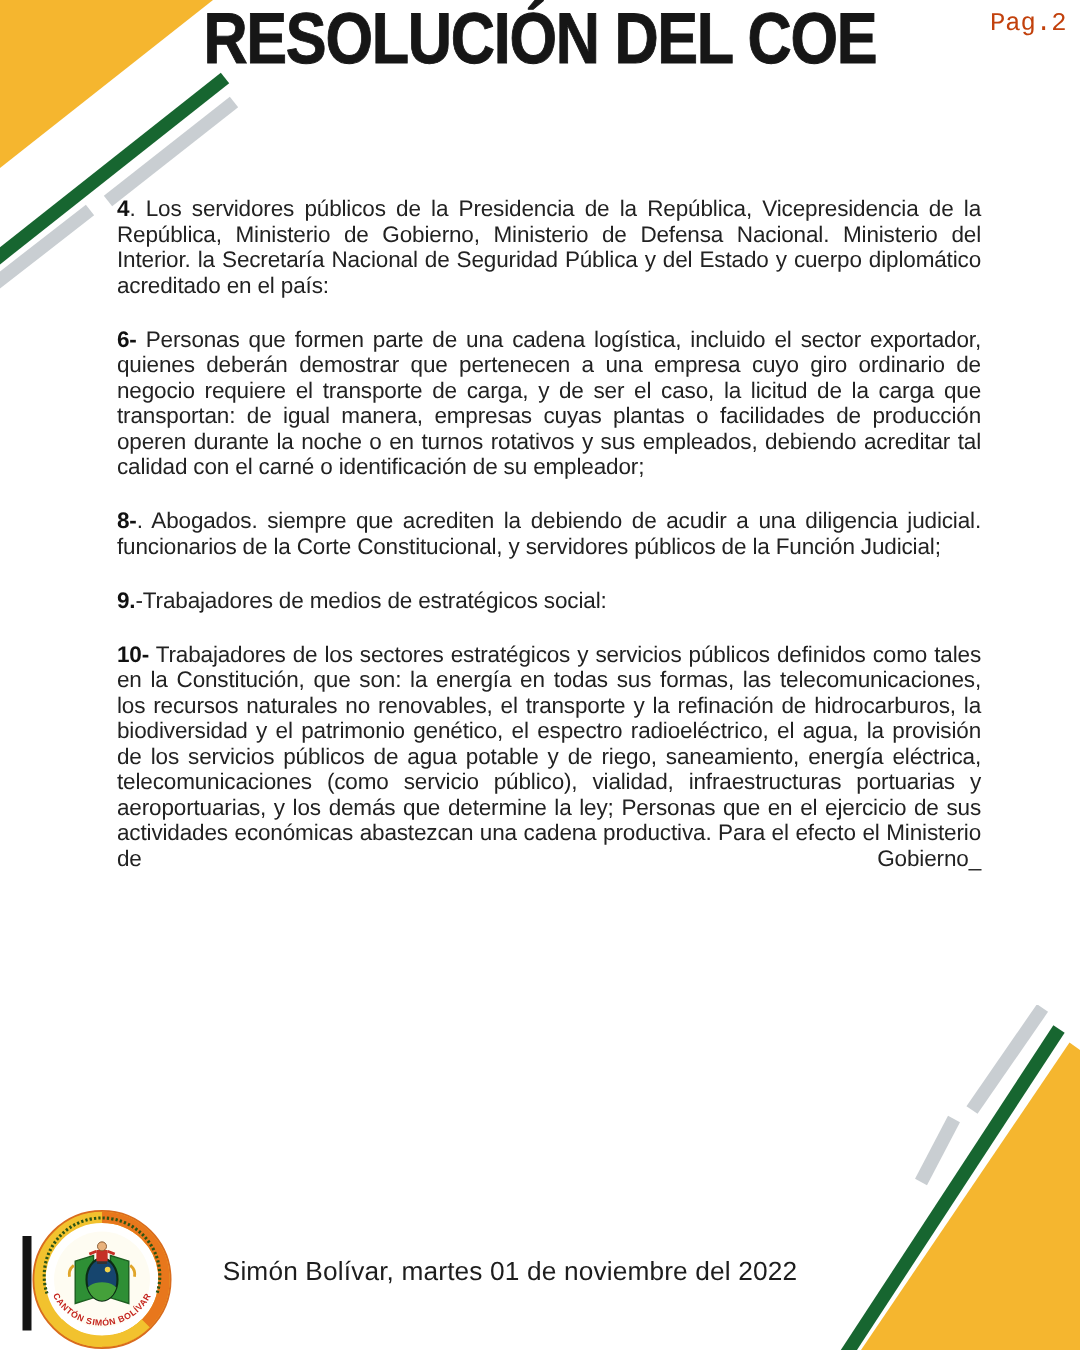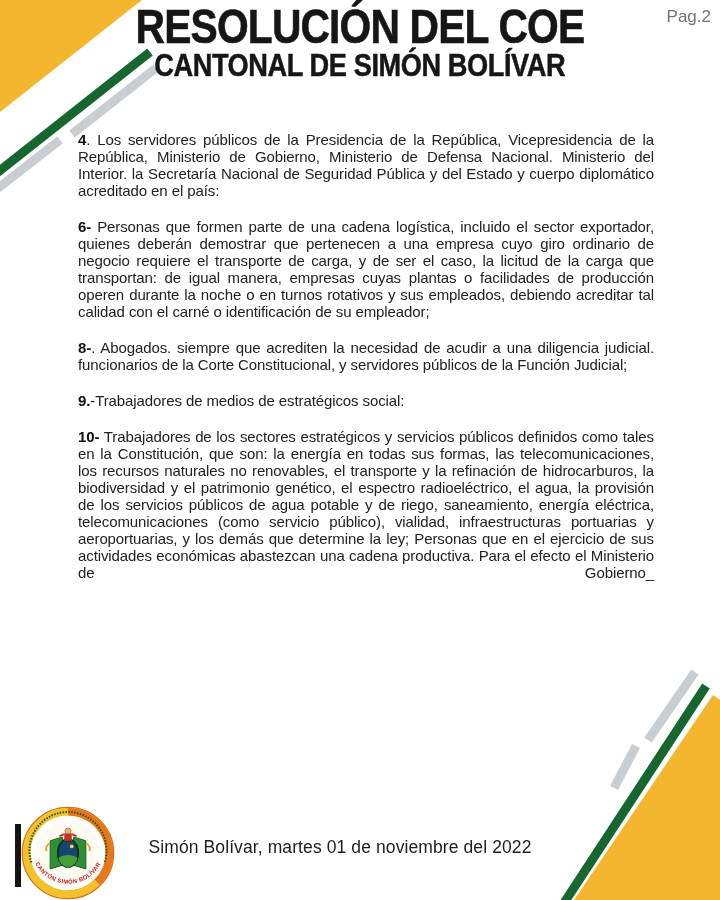--- a/index.html
+++ b/index.html
@@ -15,21 +15,21 @@
   .t1{
     display:inline-block;font-size:48px;line-height:47px;font-weight:bold;
     color:#161616;-webkit-text-stroke:0.6px #161616;letter-spacing:-1px;
     transform:scaleX(0.85);transform-origin:50% 50%;white-space:nowrap;
   }
   .t2{
     display:inline-block;font-size:32px;line-height:30px;font-weight:bold;
     color:#161616;-webkit-text-stroke:0.5px #161616;letter-spacing:-0.5px;
     transform:scaleX(0.85);transform-origin:50% 50%;white-space:nowrap;
   }
-  .pag{position:absolute;top:7px;right:9px;font-size:17px;color:#737373;}
+  .pag{position:absolute;top:7px;right:9px;font-size:17px;color:#c2410c;font-family:Liberation Mono, monospace;}
 
   .body-col{
     position:absolute;left:78px;top:131px;width:576px;
     font-size:15px;line-height:17px;text-align:justify;letter-spacing:-0.1px;
     color:#222222;
   }
   .body-col p{margin:0 0 19px 0;}
   .body-col .num{font-weight:bold;color:#111;}
   .justify-last{text-align-last:justify;}
 
@@ -54,28 +54,27 @@
 
   <svg class="ribbon rb-br" width="230" height="230" viewBox="0 0 230 230" aria-hidden="true">
     <polygon points="223,25 230,30 230,230 84,230" fill="#F5B62F"></polygon>
     <line x1="216" y1="16" x2="72" y2="236" stroke-width="9" stroke="#176630"></line>
     <line x1="205" y1="2" x2="158" y2="70" stroke-width="9" stroke="#C9CED2"></line>
     <line x1="146" y1="76" x2="124" y2="118" stroke-width="9" stroke="#C9CED2"></line>
   </svg>
 
   <header class="title-wrap">
     <div><span class="t1">RESOLUCIÓN DEL COE</span></div>
-    <div><span class="t2">CANTONAL DE SIMÓN BOLÍVAR</span></div>
   </header>
   <div class="pag">Pag.2</div>
 
   <main class="body-col">
     <p><b class="num">4</b><span>. Los servidores públicos de la Presidencia de la República, Vicepresidencia de la República, Ministerio de Gobierno, Ministerio de Defensa Nacional. Ministerio del Interior. la Secretaría Nacional de Seguridad Pública y del Estado y cuerpo diplomático acreditado en el país:</span></p>
     <p><b class="num">6-</b><span> Personas que formen parte de una cadena logística, incluido el sector exportador, quienes deberán demostrar que pertenecen a una empresa cuyo giro ordinario de negocio requiere el transporte de carga, y de ser el caso, la licitud de la carga que transportan: de igual manera, empresas cuyas plantas o facilidades de producción operen durante la noche o en turnos rotativos y sus empleados, debiendo acreditar tal calidad con el carné o identificación de su empleador;</span></p>
-    <p><b class="num">8-</b><span>. Abogados. siempre que acrediten la necesidad de acudir a una diligencia judicial. funcionarios de la Corte Constitucional, y servidores públicos de la Función Judicial;</span></p>
+    <p><b class="num">8-</b><span>. Abogados. siempre que acrediten la debiendo de acudir a una diligencia judicial. funcionarios de la Corte Constitucional, y servidores públicos de la Función Judicial;</span></p>
     <p><b class="num">9.</b><span>-Trabajadores de medios de estratégicos social:</span></p>
     <p class="justify-last"><b class="num">10-</b><span> Trabajadores de los sectores estratégicos y servicios públicos definidos como tales en la Constitución, que son: la energía en todas sus formas, las telecomunicaciones, los recursos naturales no renovables, el transporte y la refinación de hidrocarburos, la biodiversidad y el patrimonio genético, el espectro radioeléctrico, el agua, la provisión de los servicios públicos de agua potable y de riego, saneamiento, energía eléctrica, telecomunicaciones (como servicio público), vialidad, infraestructuras portuarias y aeroportuarias, y los demás que determine la ley; Personas que en el ejercicio de sus actividades económicas abastezcan una cadena productiva. Para el efecto el Ministerio de Gobierno_</span></p>
   </main>
 
   <div class="footer-bar"></div>
 
   <svg class="seal" viewBox="0 0 100 100" aria-hidden="true">
     <defs>
       <clipPath id="ovalClip">
           <ellipse cx="50" cy="50" rx="11" ry="15"></ellipse>

